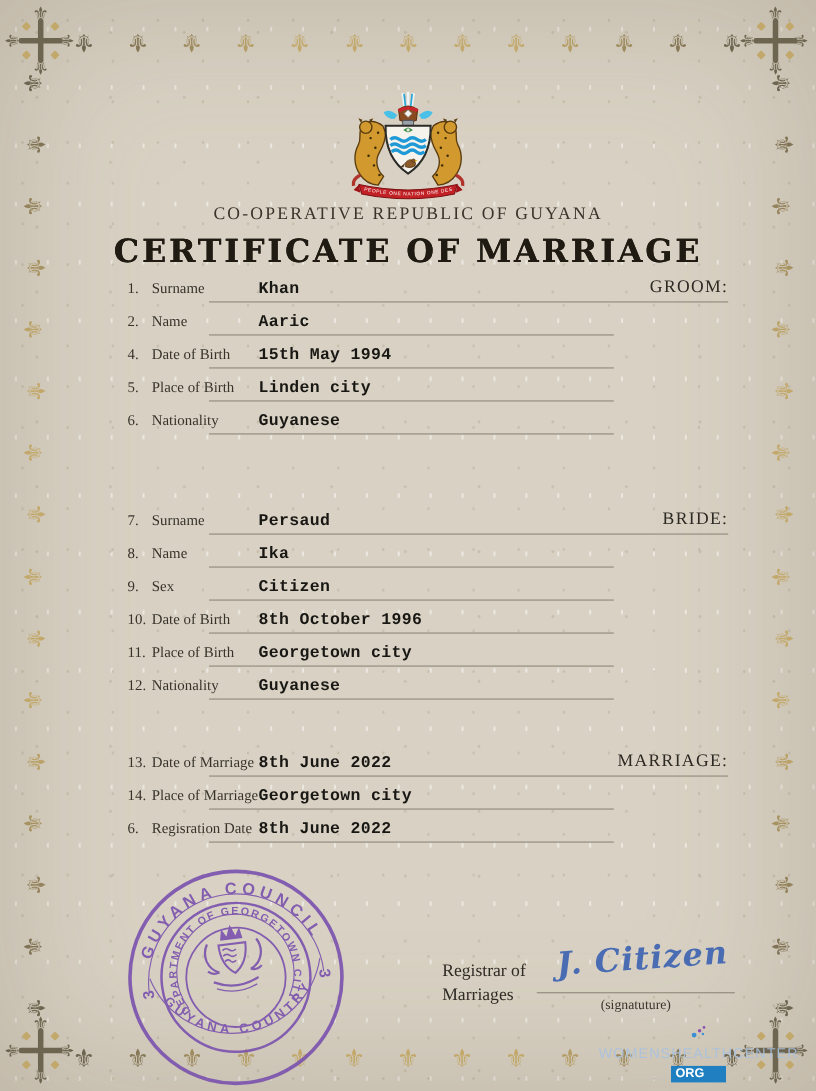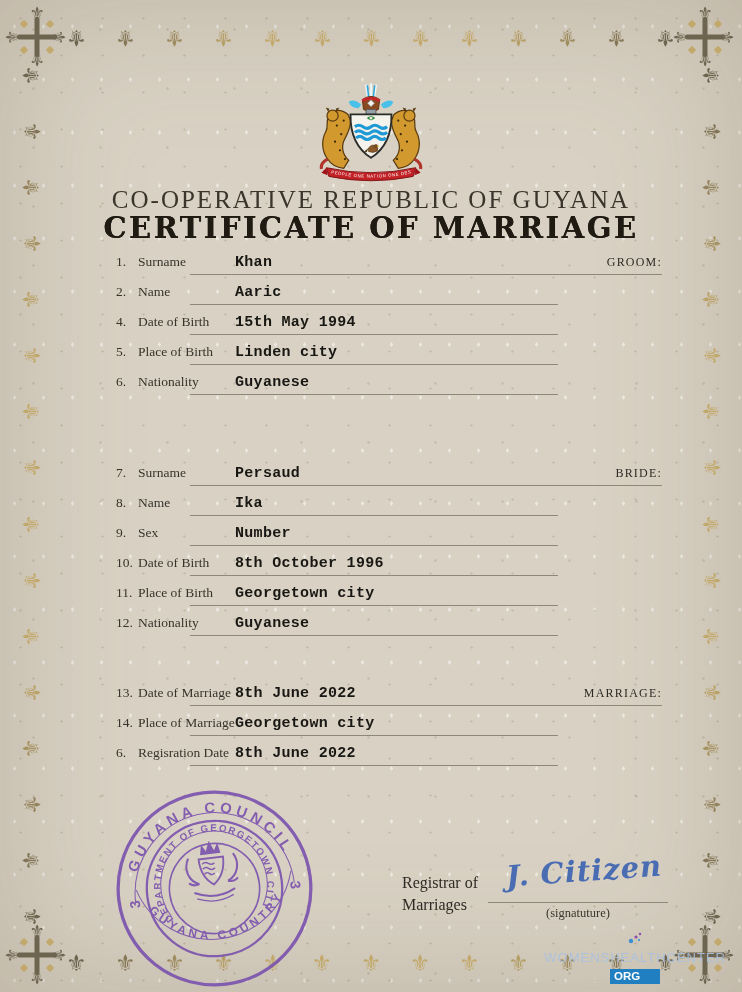--- a/index.html
+++ b/index.html
@@ -30,37 +30,37 @@
        transform:translateX(-50%);background:#6e6550;border-radius:2px;}
   .corner::after{content:"";position:absolute;top:50%;left:7px;right:7px;height:5px;
        transform:translateY(-50%);background:#6e6550;border-radius:2px;}
   .corner .f{position:absolute;font-size:17px;line-height:1;color:#6e6550;
        font-family:"DejaVu Sans",sans-serif;}
   .corner .d{position:absolute;width:6px;height:6px;background:#c2a86a;border-radius:1px;
        transform:rotate(45deg);}
   
   .coat{position:absolute;left:50%;top:82px;transform:translateX(-50%);}
   .country{position:absolute;top:186px;left:0;width:100%;text-align:center;
-       font-size:25px;letter-spacing:2px;color:#3a342b;}
+       font-size:16px;letter-spacing:2px;color:#3a342b;}
   .title{position:absolute;top:211px;left:0;width:100%;text-align:center;margin:0;
        font-size:29px;font-weight:700;letter-spacing:2.5px;color:#1f1a12;
        font-family:"DejaVu Serif",serif;text-shadow:0 0 .6px #1f1a12;}
   
   .sec{position:absolute;left:68px;width:594px;}
   .sec-groom{top:247px;}  .sec-bride{top:458px;}  .sec-marriage{top:678px;}
   .row{position:relative;height:30px;}
   .row-label{position:absolute;left:0;bottom:7px;font-size:13.5px;color:#37332b;white-space:nowrap;margin-left:48px;}
   .row-num{display:inline-block;min-width:22px;}
   .field-line{position:absolute;left:122px;right:104px;bottom:2px;
        border-bottom:1.4px solid #8f887a;}
   .field-line.extended{right:0;}
   .row-value{position:absolute;left:167px;bottom:6px;
        font-family:"Liberation Mono","DejaVu Sans Mono",monospace;
        font-weight:700;font-size:15px;color:#181713;letter-spacing:.3px;white-space:nowrap;}
-  .sec-tag{position:absolute;right:0;bottom:7px;font-size:12px;letter-spacing:1.2px;color:#2d2923;}
+  .sec-tag{position:absolute;right:0;bottom:7px;font-size:16px;letter-spacing:1.2px;color:#2d2923;}
   
   .stamp{position:absolute;left:112px;top:786px;opacity:.92;}
   .registrar{position:absolute;left:402px;top:872px;font-size:16px;color:#2e2a24;line-height:1.35;}
   .sig-line{position:absolute;left:488px;top:902px;width:180px;border-top:1.3px solid #8f887a;}
   .signature{position:absolute;left:494px;top:854px;width:180px;text-align:center;
        font-family:"DejaVu Serif",serif;font-style:italic;font-weight:700;
        font-size:29px;color:#4a6cb3;transform:rotate(-4deg);letter-spacing:1px;white-space:nowrap;}
   .sig-caption{position:absolute;left:488px;top:906px;width:180px;text-align:center;
        font-size:12.5px;color:#3a362e;}
   
@@ -290,21 +290,21 @@
         <span class="sec-tag">BRIDE:</span>
       </div>
       <div class="row">
         <span class="row-label"><span class="row-num">8.</span>Name</span>
         <i class="field-line"></i>
         <span class="row-value">Ika</span>
       </div>
       <div class="row">
         <span class="row-label"><span class="row-num">9.</span>Sex</span>
         <i class="field-line"></i>
-        <span class="row-value">Number</span>
+        <span class="row-value">Citizen</span>
       </div>
       <div class="row">
         <span class="row-label"><span class="row-num">10.</span>Date of Birth</span>
         <i class="field-line"></i>
         <span class="row-value">8th October 1996</span>
       </div>
       <div class="row">
         <span class="row-label"><span class="row-num">11.</span>Place of Birth</span>
         <i class="field-line"></i>
         <span class="row-value">Georgetown city</span>

